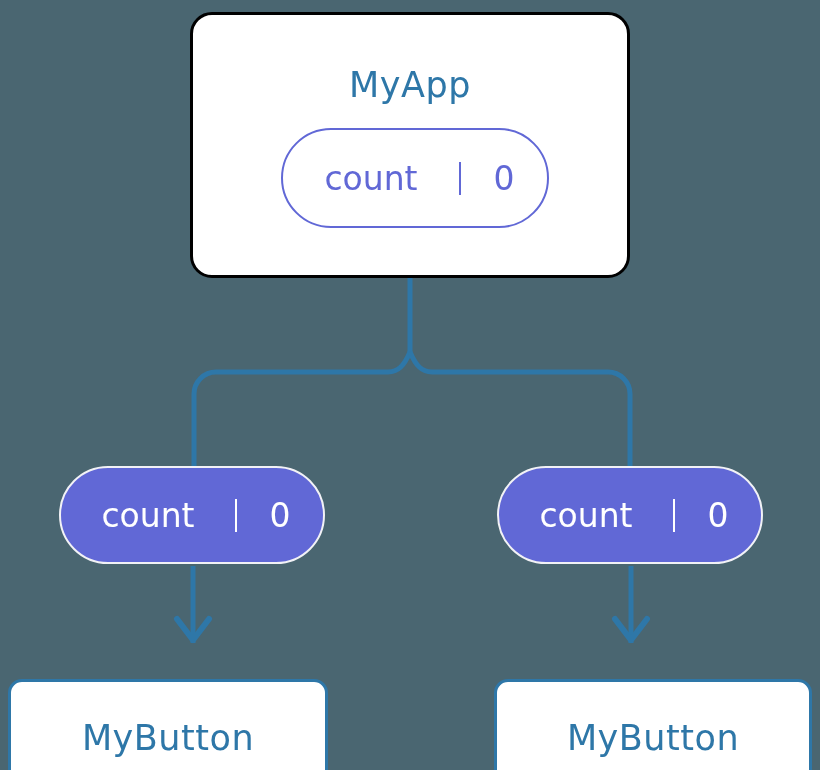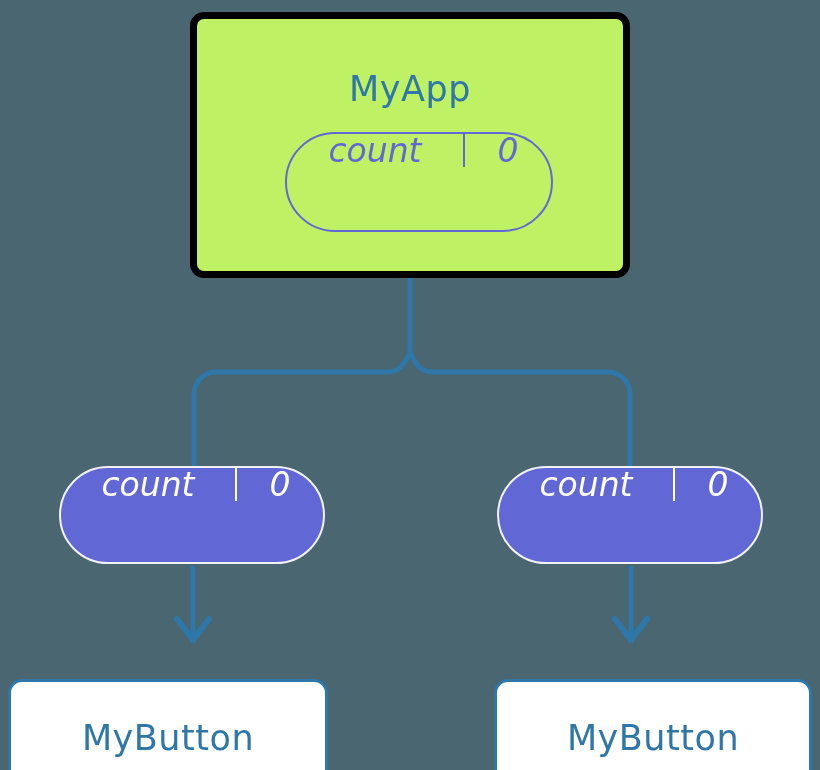--- a/index.html
+++ b/index.html
@@ -27,23 +27,23 @@
     left: 0;
     top: 0;
     width: 820px;
     height: 770px;
     pointer-events: none;
   }
 
   
   .component-card {
     position: absolute;
-    background: #bef264;
-    border: 7px solid #000000;
-    border-radius: 14px;
+    background: #ffffff;
+    border: 3px solid #000000;
+    border-radius: 22px;
     box-sizing: border-box;
   }
 
   #root-card {
     left: 190px;
     top: 12px;
     width: 440px;
     height: 266px;
   }
 
@@ -51,25 +51,24 @@
     text-align: center;
     color: #2e77a8;
     font-size: 35px;
     letter-spacing: 0.5px;
     margin-top: 50px;
   }
 
   
   .state-pill {
     display: flex;
-    align-items: flex-start;
+    align-items: center;
     border-radius: 999px;
     box-sizing: border-box;
     overflow: hidden;
-    font-style: italic;
   }
 
   .state-pill .pill-key,
   .state-pill .pill-value {
     display: flex;
     align-items: center;
     justify-content: center;
     font-size: 33px;
     line-height: 1;
   }

